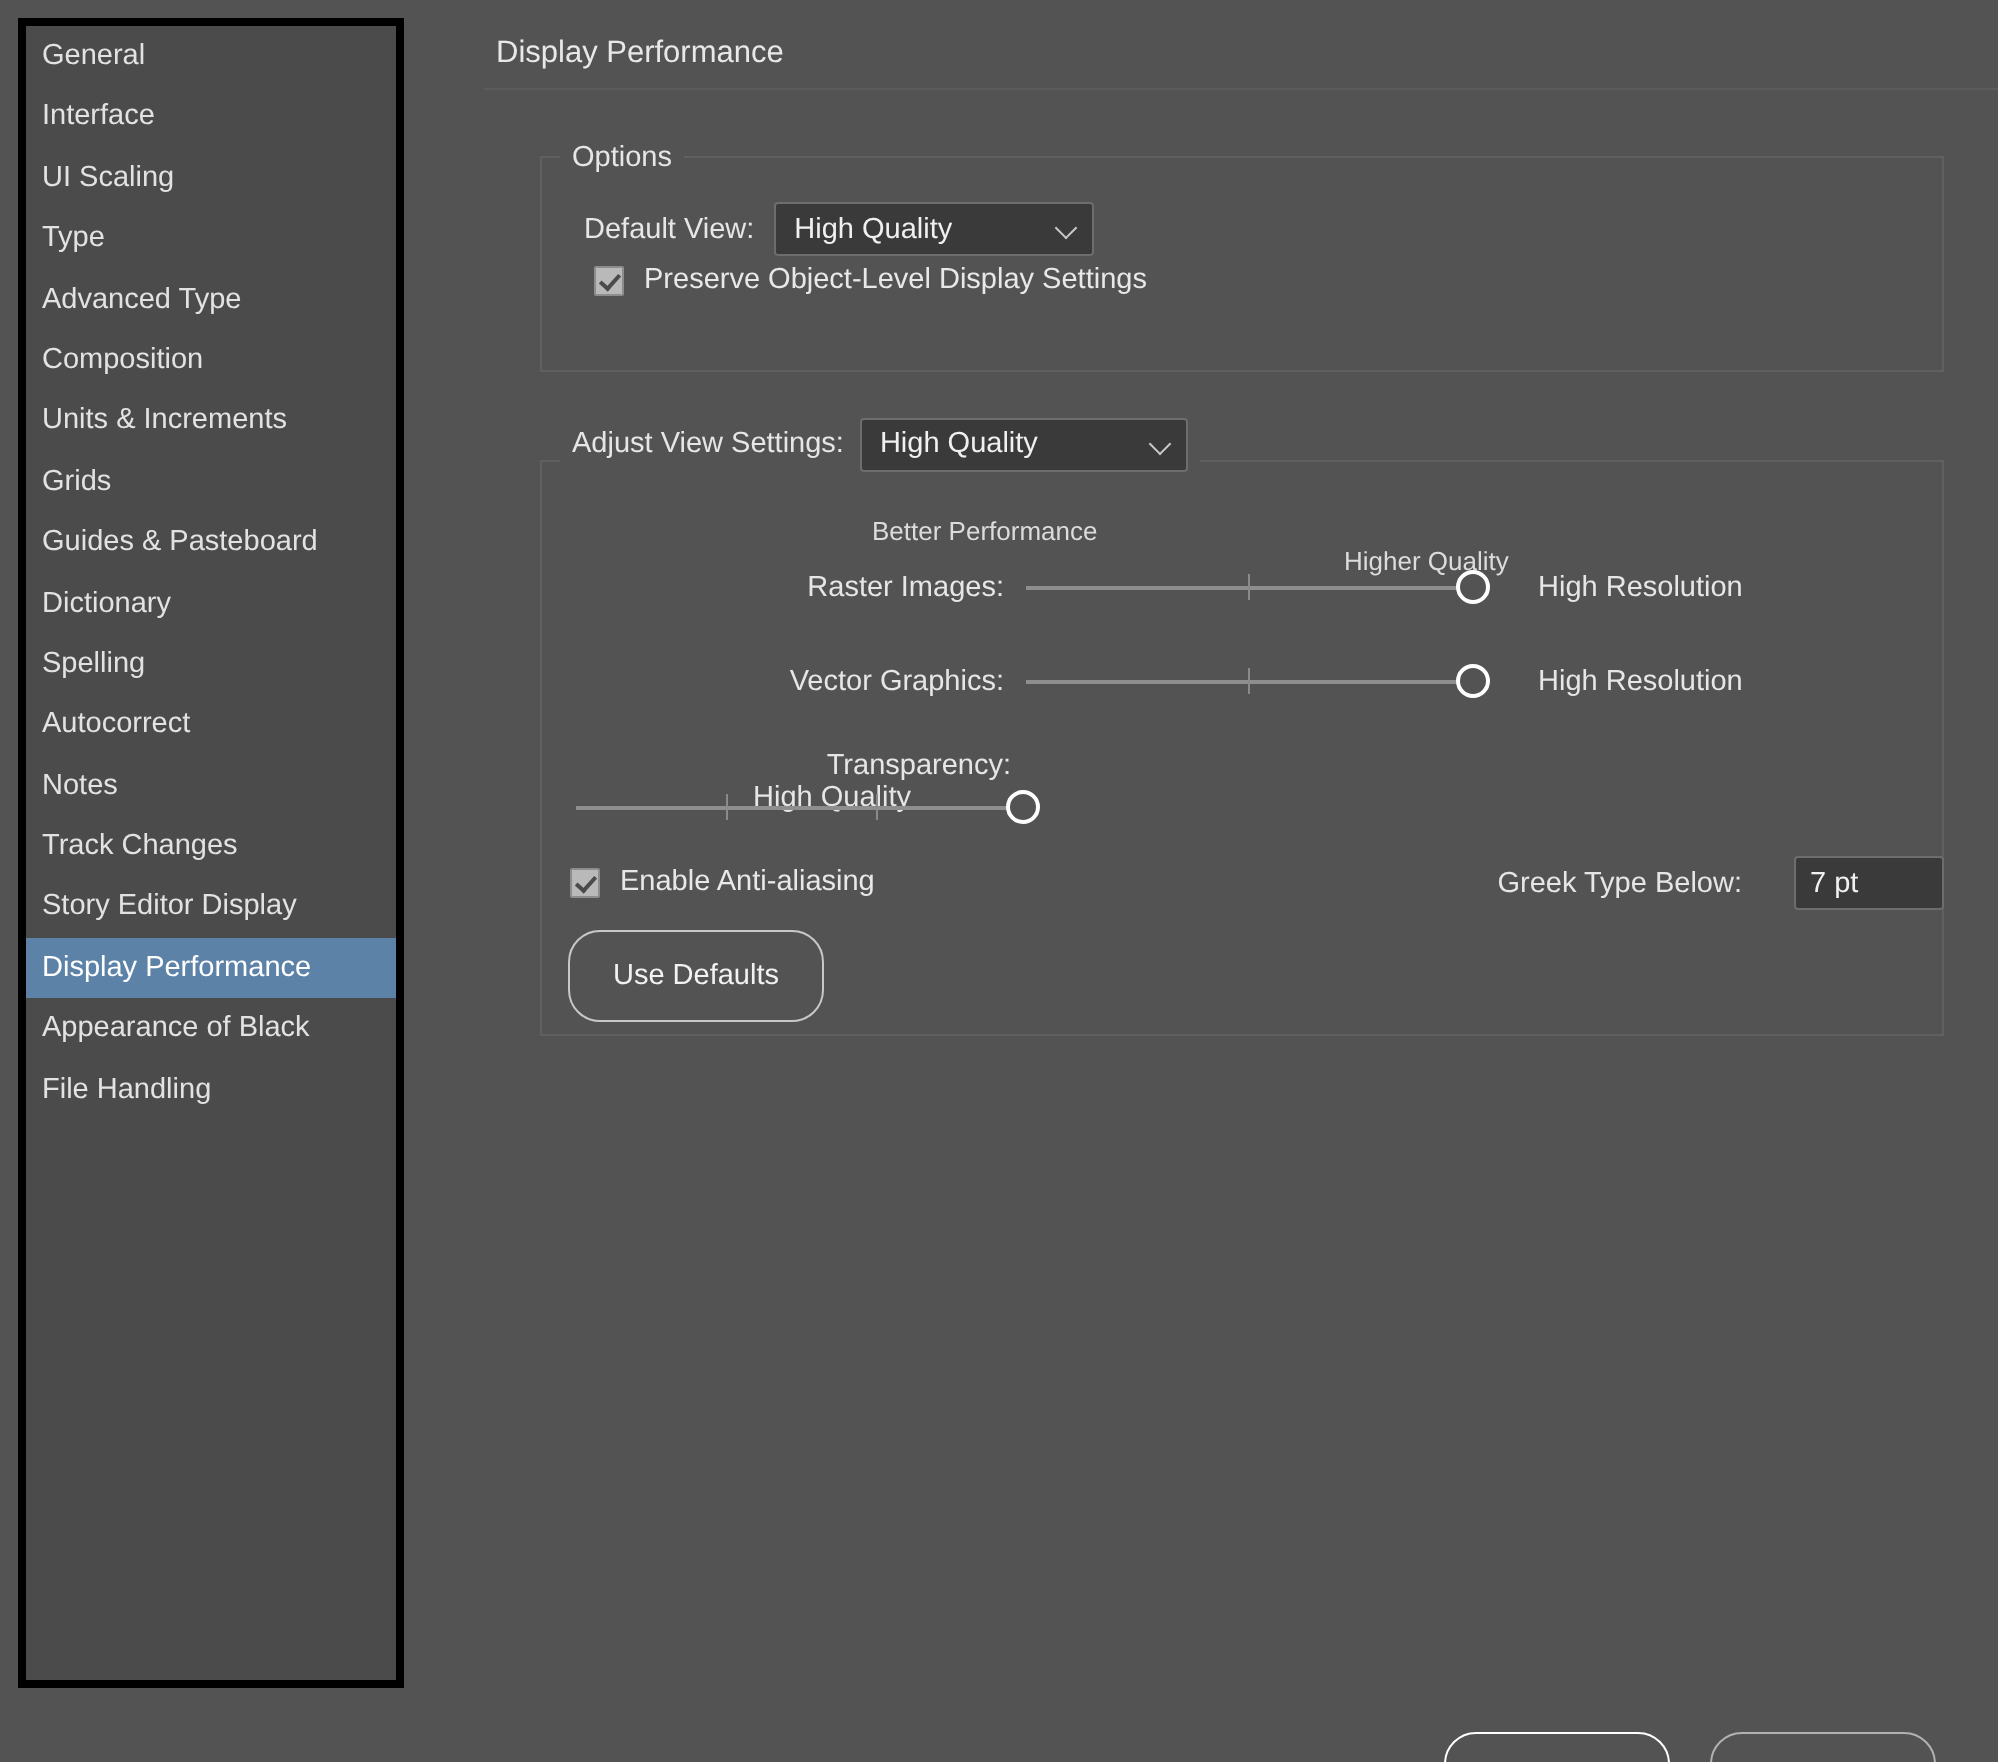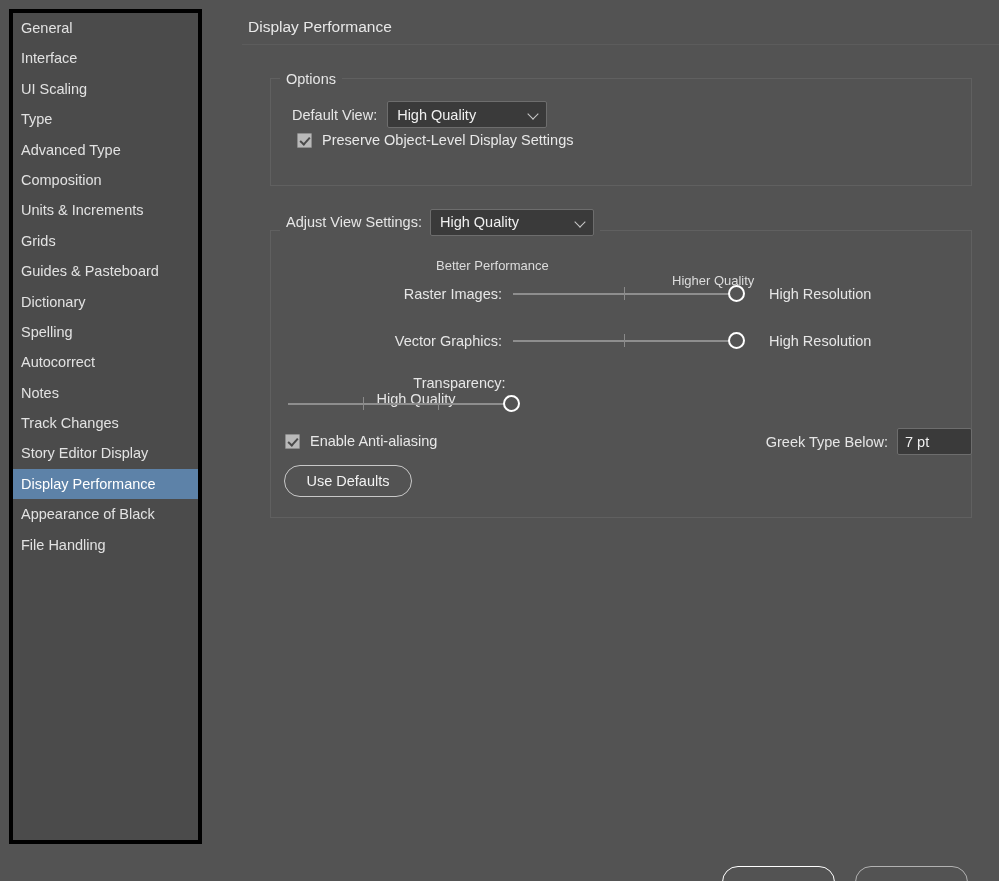--- a/index.html
+++ b/index.html
@@ -212,21 +212,21 @@
     margin-left: 24px;
     white-space: nowrap;
   }
 
   
   .greek-row {
     position: absolute;
     right: 27px; top: 428px;
     display: flex;
     align-items: center;
-    gap: 9px;
+    gap: 26px;
   }
   .greek-label { font-size: 14.5px; color: #e6e6e6; white-space: nowrap; }
   .text-input {
     width: 75px; height: 27px;
     background: #3a3a3a;
     border: 1px solid #6d6d6d;
     border-radius: 2px;
     color: #f0f0f0;
     font-size: 14.5px;
     font-family: "Liberation Sans", sans-serif;
@@ -240,21 +240,21 @@
     background: transparent;
     border: 1px solid #c8c8c8;
     border-radius: 16px;
     color: #f2f2f2;
     font-size: 14.5px;
     font-family: "Liberation Sans", sans-serif;
     cursor: default;
   }
   .use-defaults {
     left: 56px; top: 465px;
-    width: 128px; height: 32px;
+    width: 128px; height: 46px;
   }
 
   .btn-bottom {
     position: absolute;
     height: 32px;
     border-radius: 16px;
     background: transparent;
     font-size: 14.5px;
     font-family: "Liberation Sans", sans-serif;
     color: #f2f2f2;

